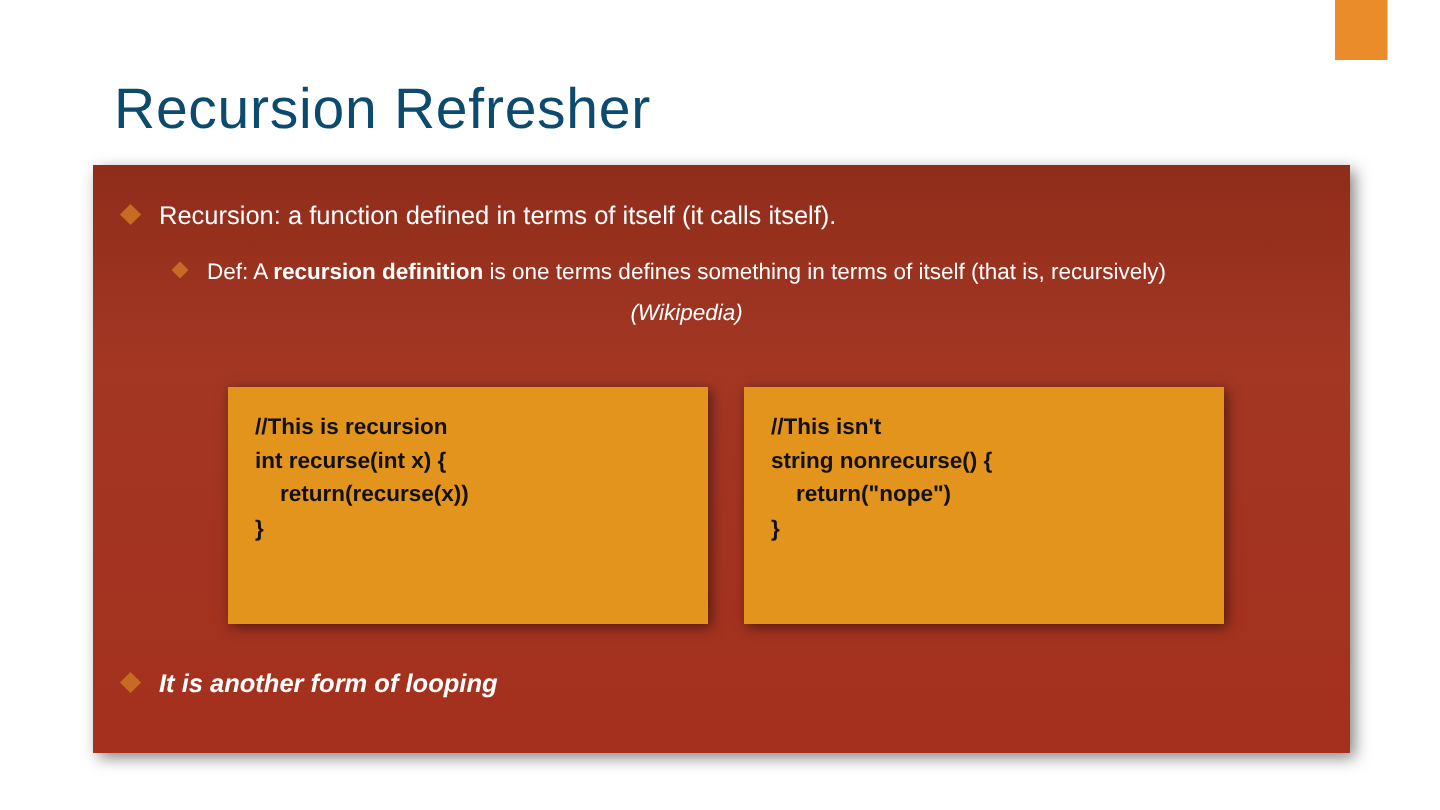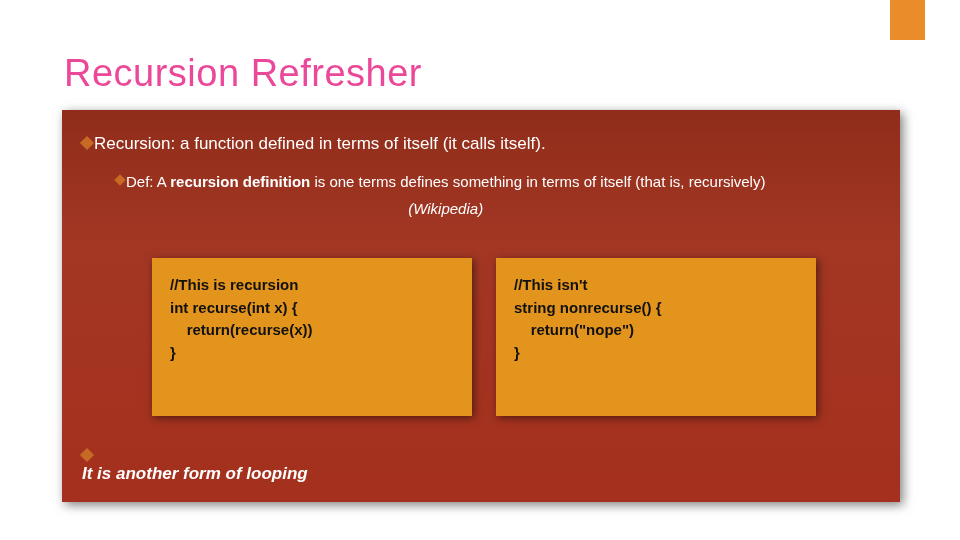--- a/index.html
+++ b/index.html
@@ -17,44 +17,44 @@
     position: absolute;
     top: 0;
     right: 35px;
     width: 35px;
     height: 40px;
     background: #e98c29;
   }
 
   .title {
     position: absolute;
-    left: 64px;
+    left: 76px;
     top: 52px;
     font-size: 38px;
     font-weight: 400;
-    color: #ec4899;
+    color: #0c4a6e;
     letter-spacing: 0.5px;
   }
 
   .content-box {
     position: absolute;
     left: 62px;
     top: 110px;
     width: 838px;
     height: 392px;
     background: linear-gradient(180deg, #8f2d1a 0%, #a33724 35%, #a4301d 100%);
     box-shadow: 3px 3px 10px rgba(0,0,0,0.5);
     color: #fff;
     padding: 22px 20px 0 20px;
   }
 
   .bullet-row {
     display: flex;
     align-items: flex-start;
-    gap: 2px;
+    gap: 14px;
     margin-bottom: 14px;
   }
   .bullet-row.nested { margin-left: 34px; }
 
   .diamond {
     width: 10px;
     height: 10px;
     background: #c66a24;
     transform: rotate(45deg);
     flex: 0 0 auto;
@@ -85,21 +85,20 @@
     font-weight: 700;
     color: #111;
     line-height: 1.5;
     white-space: pre;
     font-family: Arial, Helvetica, sans-serif;
     margin-top: 20px;
   }
 
   .footer-bullet {
     margin-top: 18px;
-    flex-direction: column;
   }
 
   
   .def-line span, .point1 span { white-space: normal; text-align: right; }
 </style>
 </head>
 <body>
 
 <div class="slide">
 

